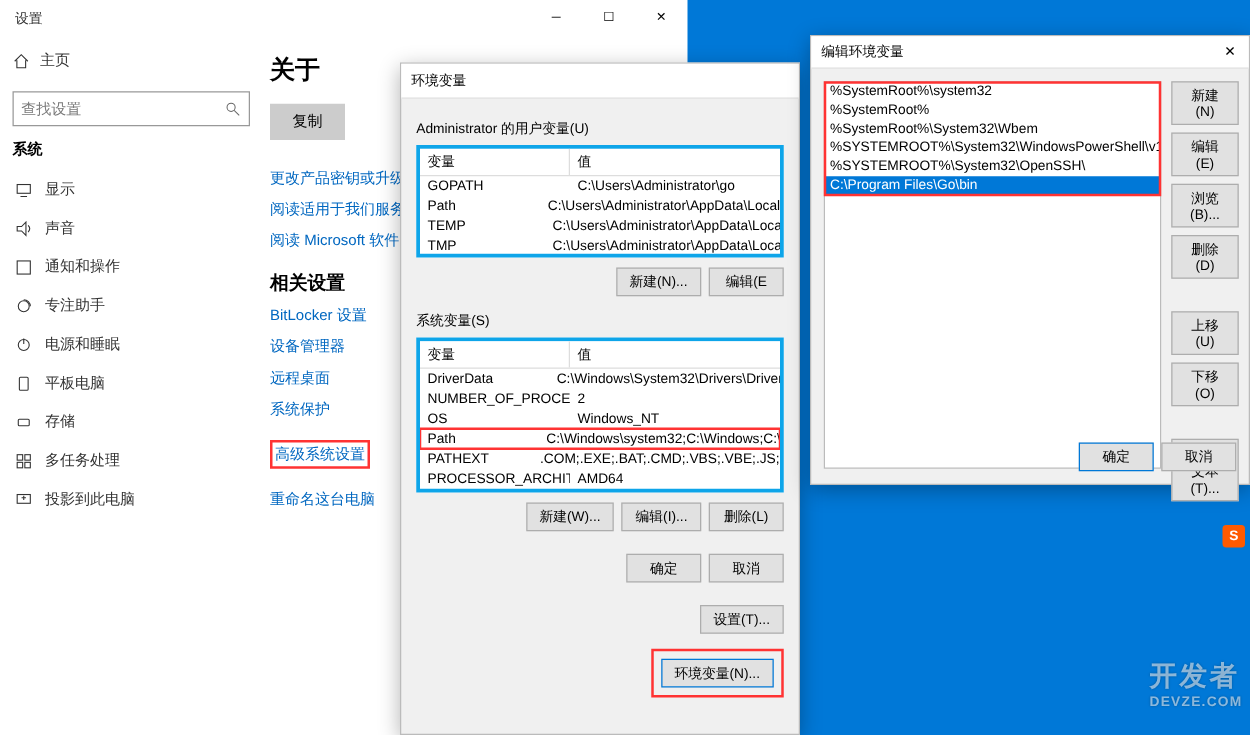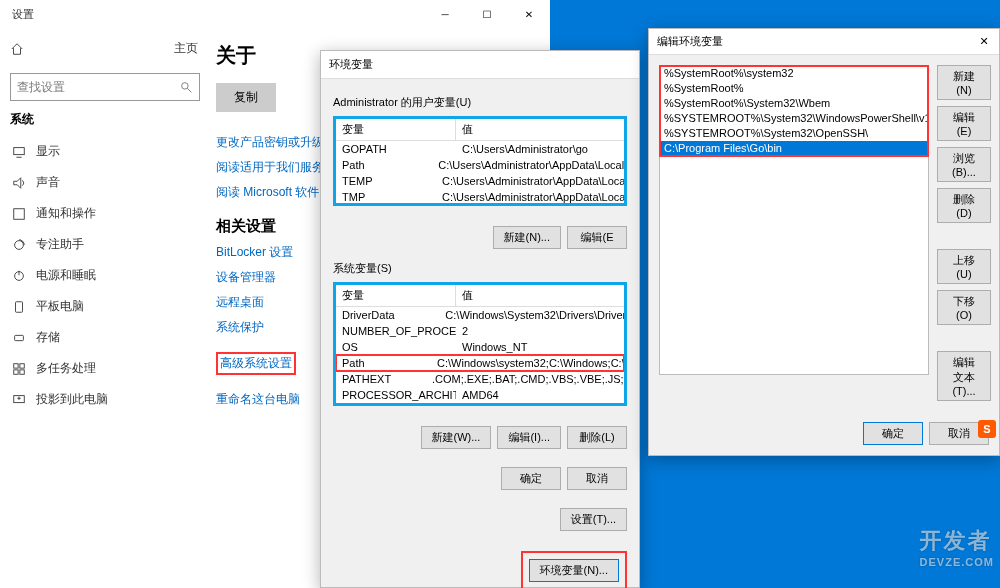--- a/index.html
+++ b/index.html
@@ -6,21 +6,21 @@
 body { width: 1000px; height: 588px; background: #0078d7; overflow: hidden; position: relative; }
 
 
 .settings-window { position: absolute; left: 0; top: 0; width: 550px; height: 588px; background: #fff; }
 .settings-titlebar { height: 28px; display: flex; align-items: center; padding: 0 8px; position: relative; }
 .settings-titlebar .title { font-size: 11px; color: #333; margin-left: 4px; }
 .win-controls { position: absolute; right: 0; top: 0; display: flex; }
 .win-btn { width: 42px; height: 28px; display: flex; align-items: center; justify-content: center; font-size: 10px; }
 .settings-body { display: flex; padding: 8px 10px; }
 .sidebar { width: 200px; padding-right: 12px; }
-.home { display: flex; align-items: center; gap: 8px; font-size: 12px; color: #333; margin-bottom: 12px; padding: 4px 0; justify-content: space-between;}
+.home { display: flex; align-items: center; gap: 8px; font-size: 12px; color: #333; margin-bottom: 12px; padding: 4px 0;}
 .searchbox { border: 1px solid #999; height: 28px; width: 190px; display: flex; align-items: center; padding: 0 6px; color: #7a7a7a; font-size: 12px; justify-content: space-between; margin-bottom: 10px; gap: 16px;}
 .cat-head { font-size: 12px; font-weight: bold; margin: 6px 0 8px 0; }
 .nav-item { display: flex; align-items: center; gap: 10px; font-size: 12px; color: #333; padding: 7px 2px; }
 .nav-icon { width: 14px; height: 14px; display:inline-block; }
 .content { padding-left: 6px; }
 .content h1 { font-size: 20px; font-weight: 700; margin: 6px 0 14px 0; }
 .btn-grey { background: #ccc; border: none; padding: 6px 18px; font-size: 12px; margin-bottom: 14px;}
 .link { color: #0067c0; font-size: 12px; display: block; margin: 8px 0; cursor: pointer; }
 .link.hl { border: 2px solid #f33; padding: 1px 2px; display: inline-block;}
 .section-head { font-size: 15px; font-weight: 600; margin: 16px 0 8px 0;}
@@ -31,27 +31,27 @@
 .dlg-body { padding: 10px 12px; font-size: 11px; }
 .fieldset-head { margin: 6px 0;}
 .table-wrap { border: 3px solid #0ea5e9; background: #fff; height: 90px; overflow: hidden; }
 .table-wrap.sys { height: 124px; }
 .table-head { display: flex; background: #fff; border-bottom: 1px solid #ddd;}
 .th { padding: 3px 6px; font-size: 11px; }
 .th:first-child { width: 120px; border-right: 1px solid #ddd;}
 .tr { display: flex; font-size: 11px; }
 .td { padding: 2px 6px; white-space: nowrap; overflow: hidden; text-overflow: clip;}
 .td:first-child { width: 120px; }
-.btn-row { display: flex; justify-content: flex-end; gap: 6px; margin: 20px 0 12px 0;}
+.btn-row { display: flex; justify-content: flex-end; gap: 6px; margin: 8px 0 12px 0;}
 .btn { border: 1px solid #adadad; background: #e1e1e1; padding: 3px 10px; font-size: 11px; min-width: 60px; text-align: center;}
 .highlight-row { outline: 2px solid #f33; outline-offset: -1px;}
 .tall-hl { border:2px solid #f33; padding:6px; display:inline-block; }
 
 
-.dialog-path { position: absolute; left: 648px; top: 28px; width: 352px; height: 428px; background: #f0f0f0; border: 1px solid #bbb; box-shadow: 0 4px 16px rgba(0,0,0,0.3); }
+.dialog-path { position: absolute; left: 648px; top: 28px; width: 352px; height: 360px; background: #f0f0f0; border: 1px solid #bbb; box-shadow: 0 4px 16px rgba(0,0,0,0.3); }
 .path-title { height: 26px; background: #fff; font-size: 11px; padding: 5px 8px; display:flex; justify-content:space-between; align-items: center; border-bottom:1px solid #ddd;}
 .path-close { width: 14px; text-align: center; }
 .path-body { display: flex; padding: 10px; gap: 8px;}
 .path-list { border: 1px solid #bbb; background: #fff; width: 270px; height: 310px; font-size: 11px; line-height: 15px; padding: 0;}
 .path-item { padding: 0 4px; white-space: nowrap; overflow: hidden;}
 .path-item.sel { background: #0078d7; color: #fff;}
 .path-highlight-frame { outline: 2px solid #f33; outline-offset: -1px; }
 .path-btns { display: flex; flex-direction: column; gap: 6px;}
 .path-btns .btn { min-width: 54px; }
 .dialog-path .ok-row { position: absolute; right: 10px; bottom: 10px; display: flex; gap: 6px;}

